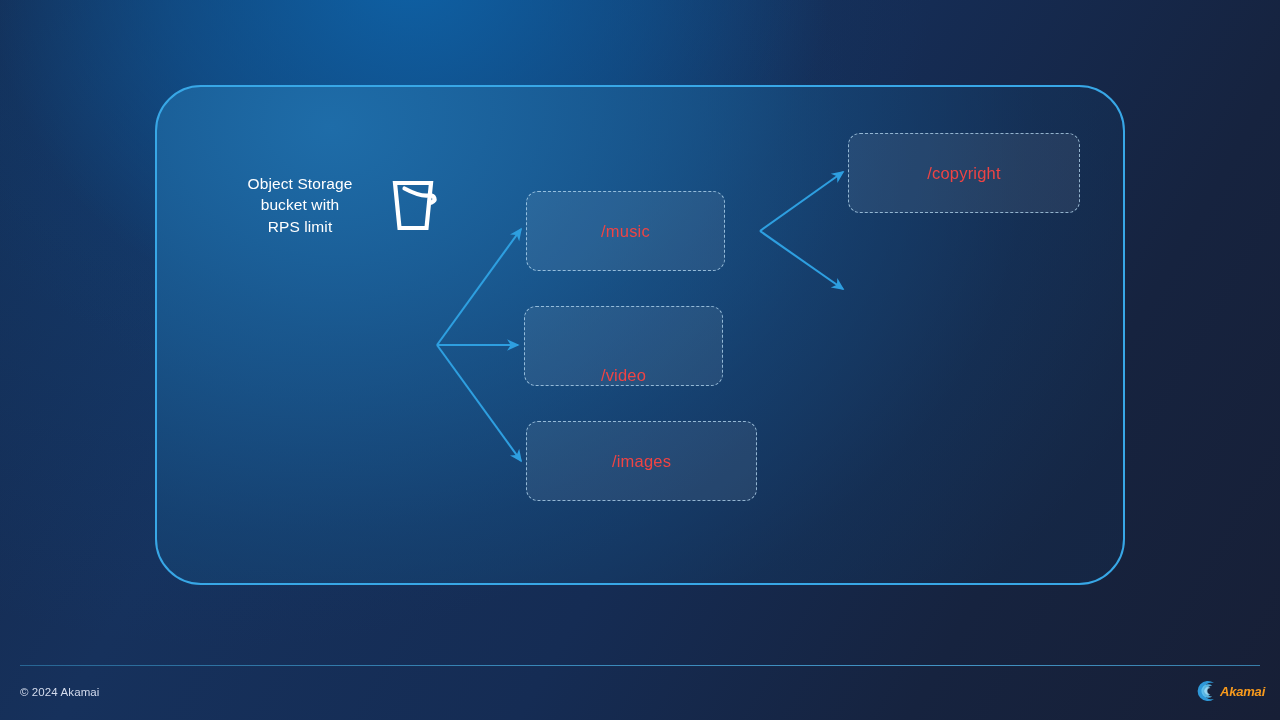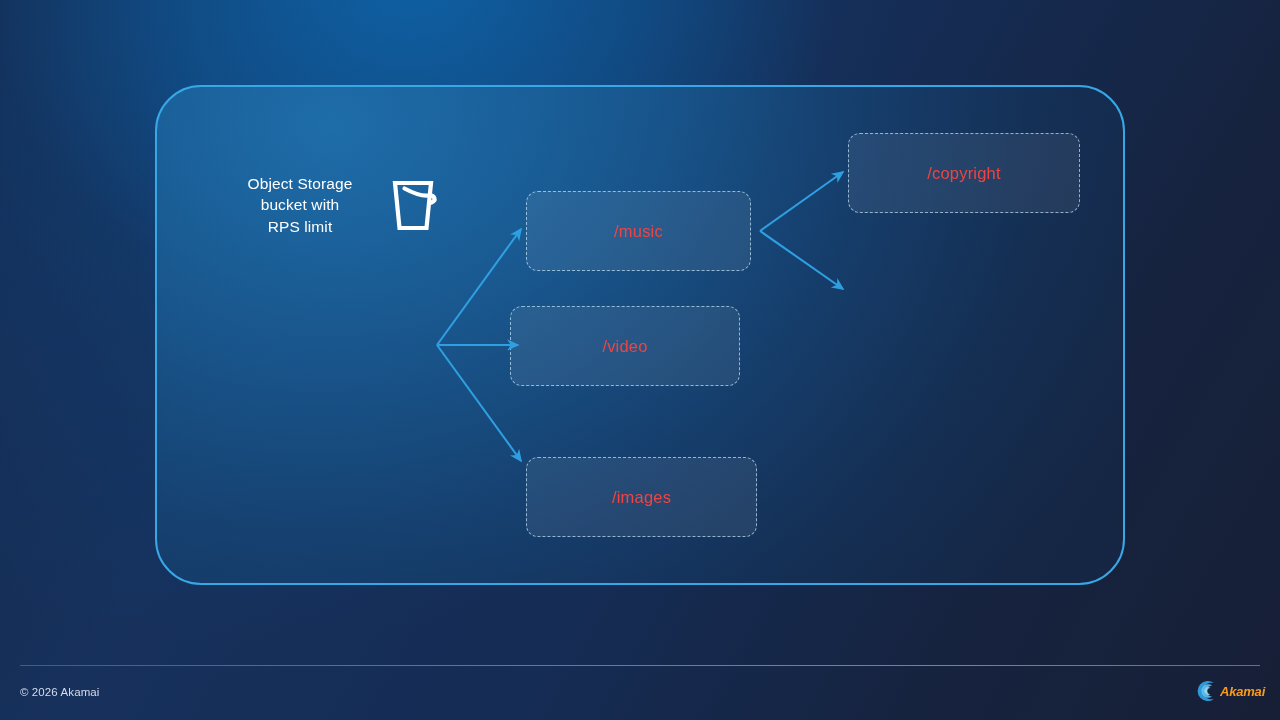--- a/index.html
+++ b/index.html
@@ -90,23 +90,23 @@
     display: flex;
     align-items: center;
     justify-content: center;
     color: #ef4444;
     font-size: 16.5px;
     font-weight: normal;
     letter-spacing: 0.2px;
   }
 
   #node-store     { left: 202px; top: 305px; width: 232px; height: 81px; }
-  #node-music     { left: 526px; top: 191px; width: 225px; height: 80px; }
-  #node-video     { left: 510px; top: 306px; width: 230px; height: 80px; }
-  #node-images    { left: 526px; top: 421px; width: 231px; height: 80px; margin-top: 36px; }
+  #node-music     { left: 526px; top: 191px; width: 199px; height: 80px; }
+  #node-video     { left: 524px; top: 306px; width: 199px; height: 80px; align-items: flex-end; }
+  #node-images    { left: 526px; top: 421px; width: 231px; height: 80px; }
   #node-copyright { left: 848px; top: 133px; width: 232px; height: 80px; }
   #node-free      { left: 848px; top: 249px; width: 232px; height: 79px; }
 
   
   #arrows {
     position: absolute;
     left: 0;
     top: 0;
     width: 1280px;
     height: 720px;
@@ -197,21 +197,21 @@
     <g stroke="#2e9fe0" stroke-width="2.1" fill="none" marker-end="url(#arrowhead)">
       <line x1="437" y1="345" x2="521" y2="229"></line>
       <line x1="437" y1="345" x2="518" y2="345"></line>
       <line x1="437" y1="345" x2="521" y2="461"></line>
       <line x1="760" y1="231" x2="843" y2="172"></line>
       <line x1="760" y1="231" x2="843" y2="289"></line>
     </g>
   </svg>
 
   <div id="footer-rule"></div>
-  <div id="footer-copyright">© 2026 Akamai</div>
+  <div id="footer-copyright">© 2024 Akamai</div>
 
   <div id="akamai-logo">
     <svg id="akamai-mark" viewBox="0 0 24 24" xmlns="http://www.w3.org/2000/svg">
       <path d="M19.6 3.4 A11 11 0 1 0 19.6 20.6 A9 9 0 1 1 19.6 3.4 Z" fill="#2f9fe0" opacity="0.95"></path>
       <path d="M17.6 6.0 A7.4 7.4 0 1 0 17.6 18.0 A5.6 5.6 0 1 1 17.6 6.0 Z" fill="#63c3ef" opacity="0.9"></path>
       <path d="M15.8 8.6 A4.2 4.2 0 1 0 15.8 15.4 A3.0 3.0 0 1 1 15.8 8.6 Z" fill="#9edcf7" opacity="0.85"></path>
     </svg>
     <span id="akamai-wordmark">Akamai</span>
   </div>
 

